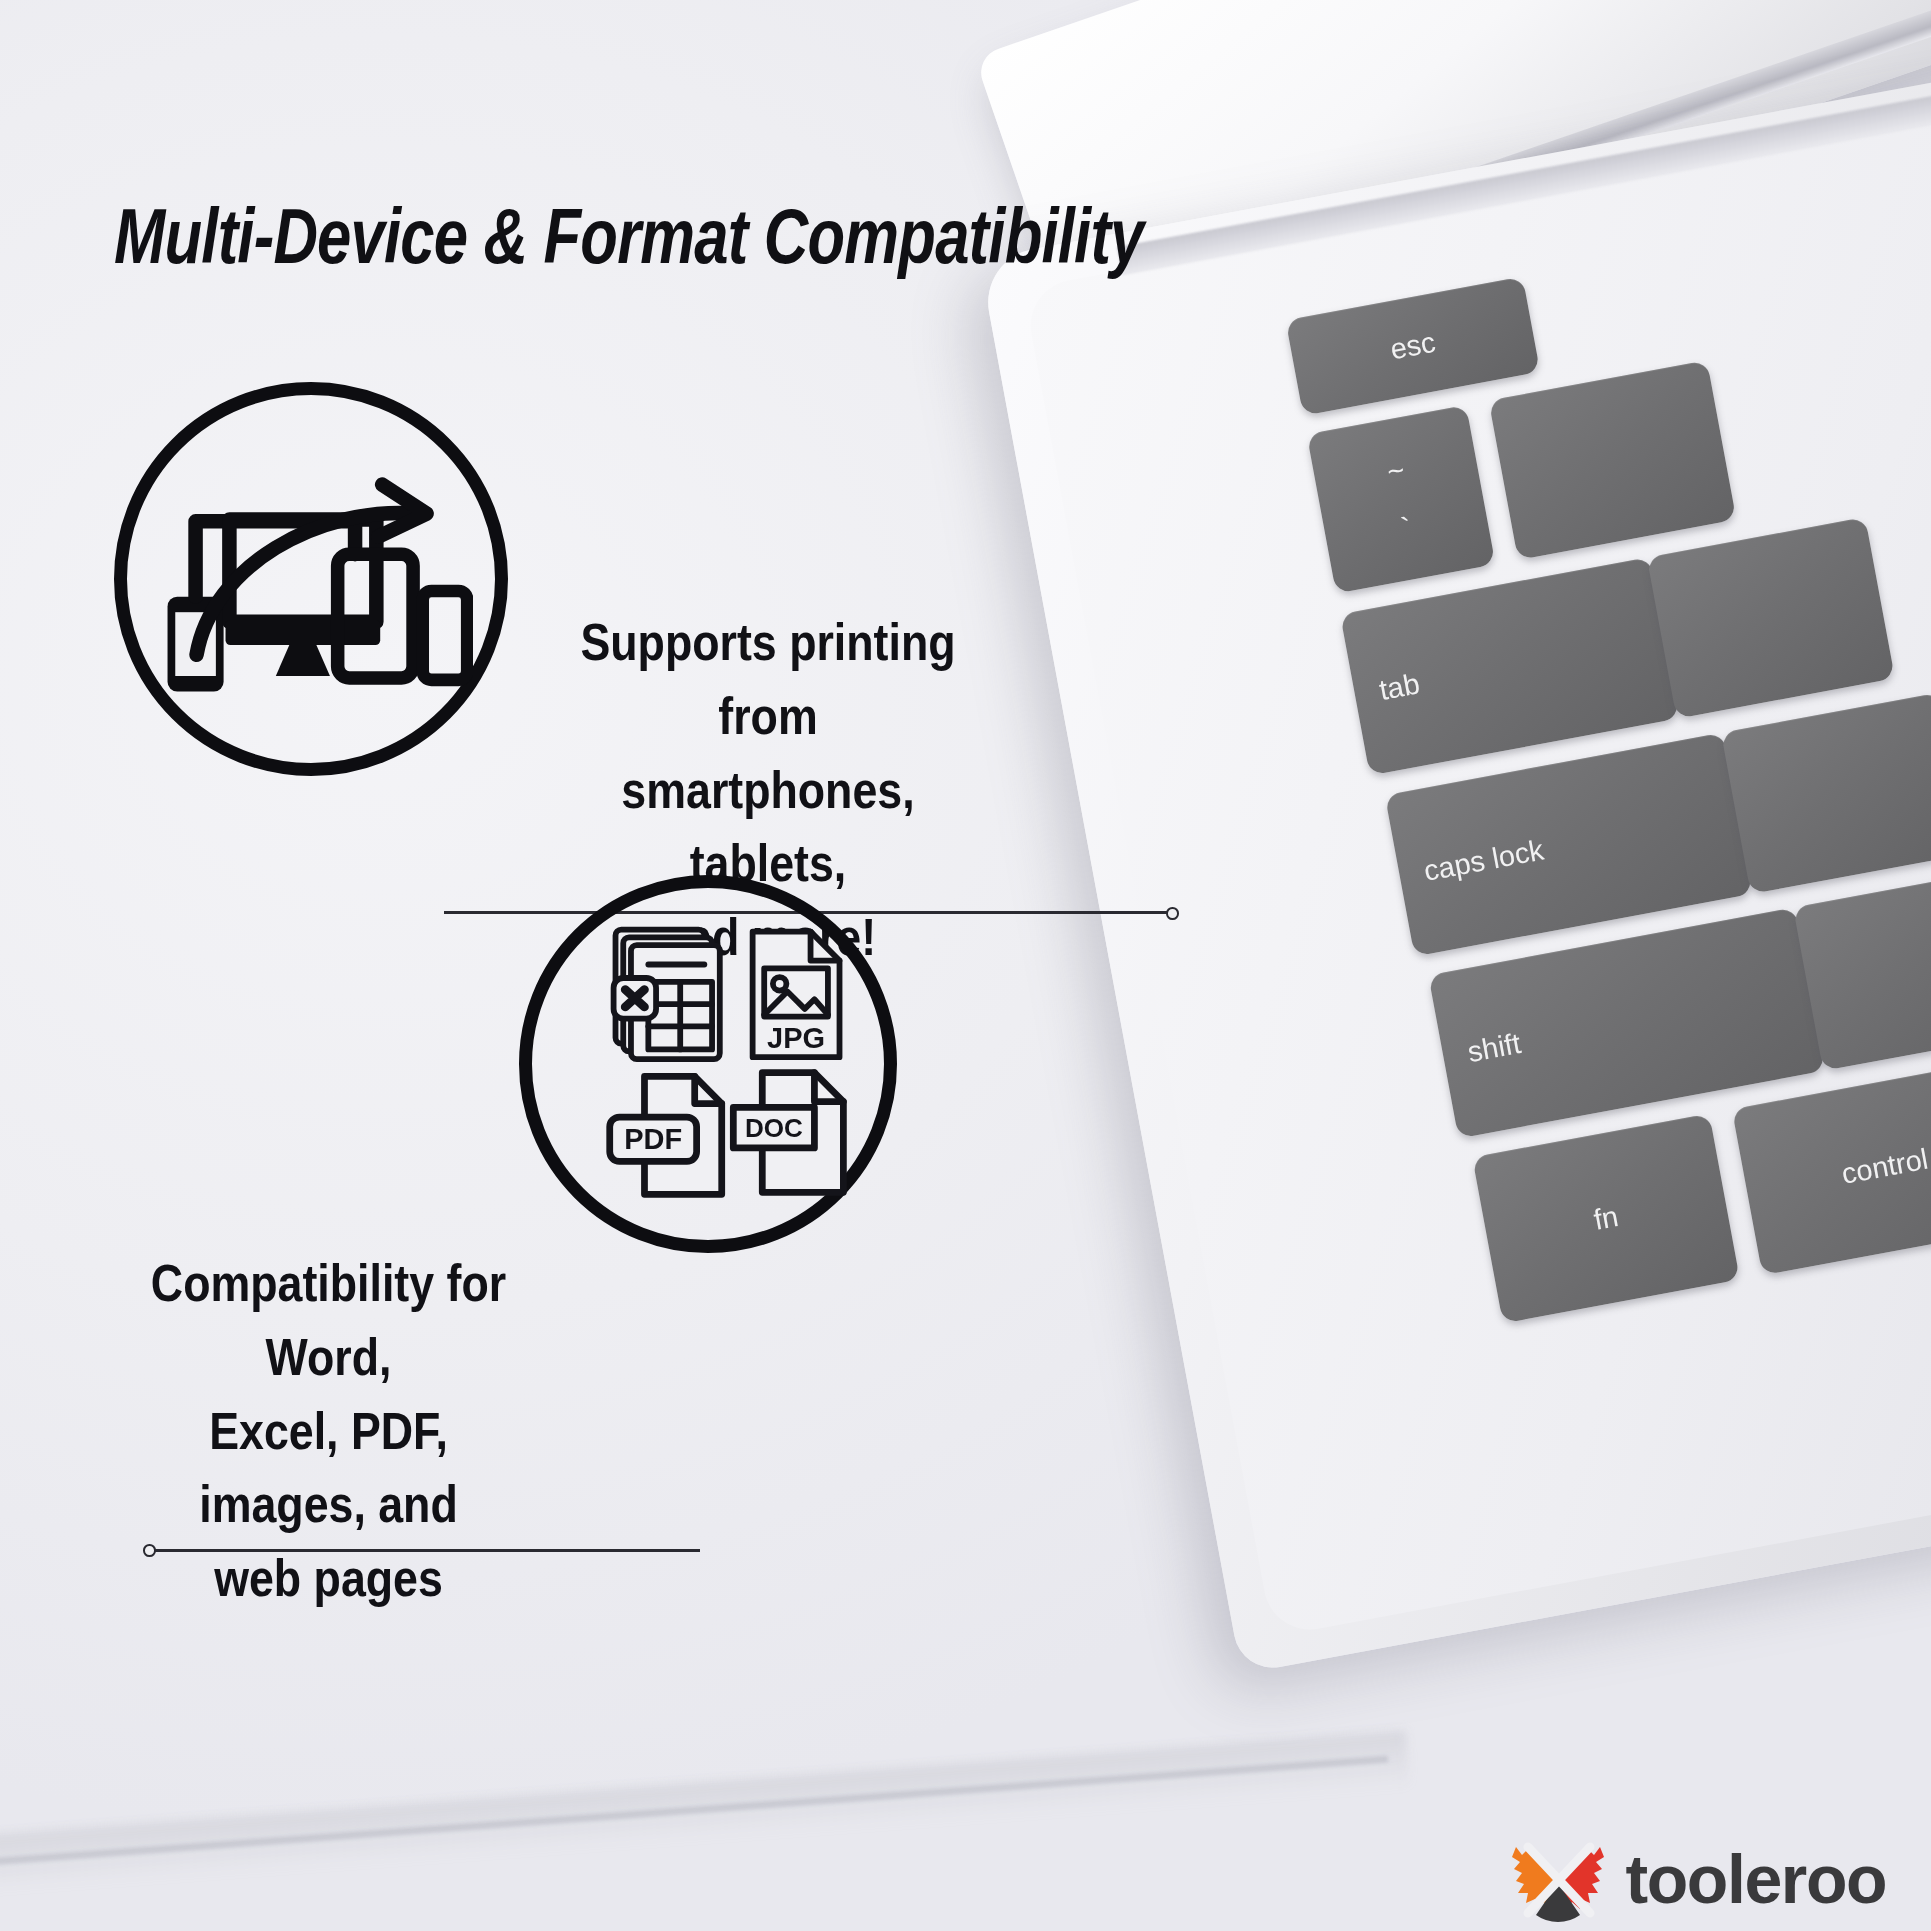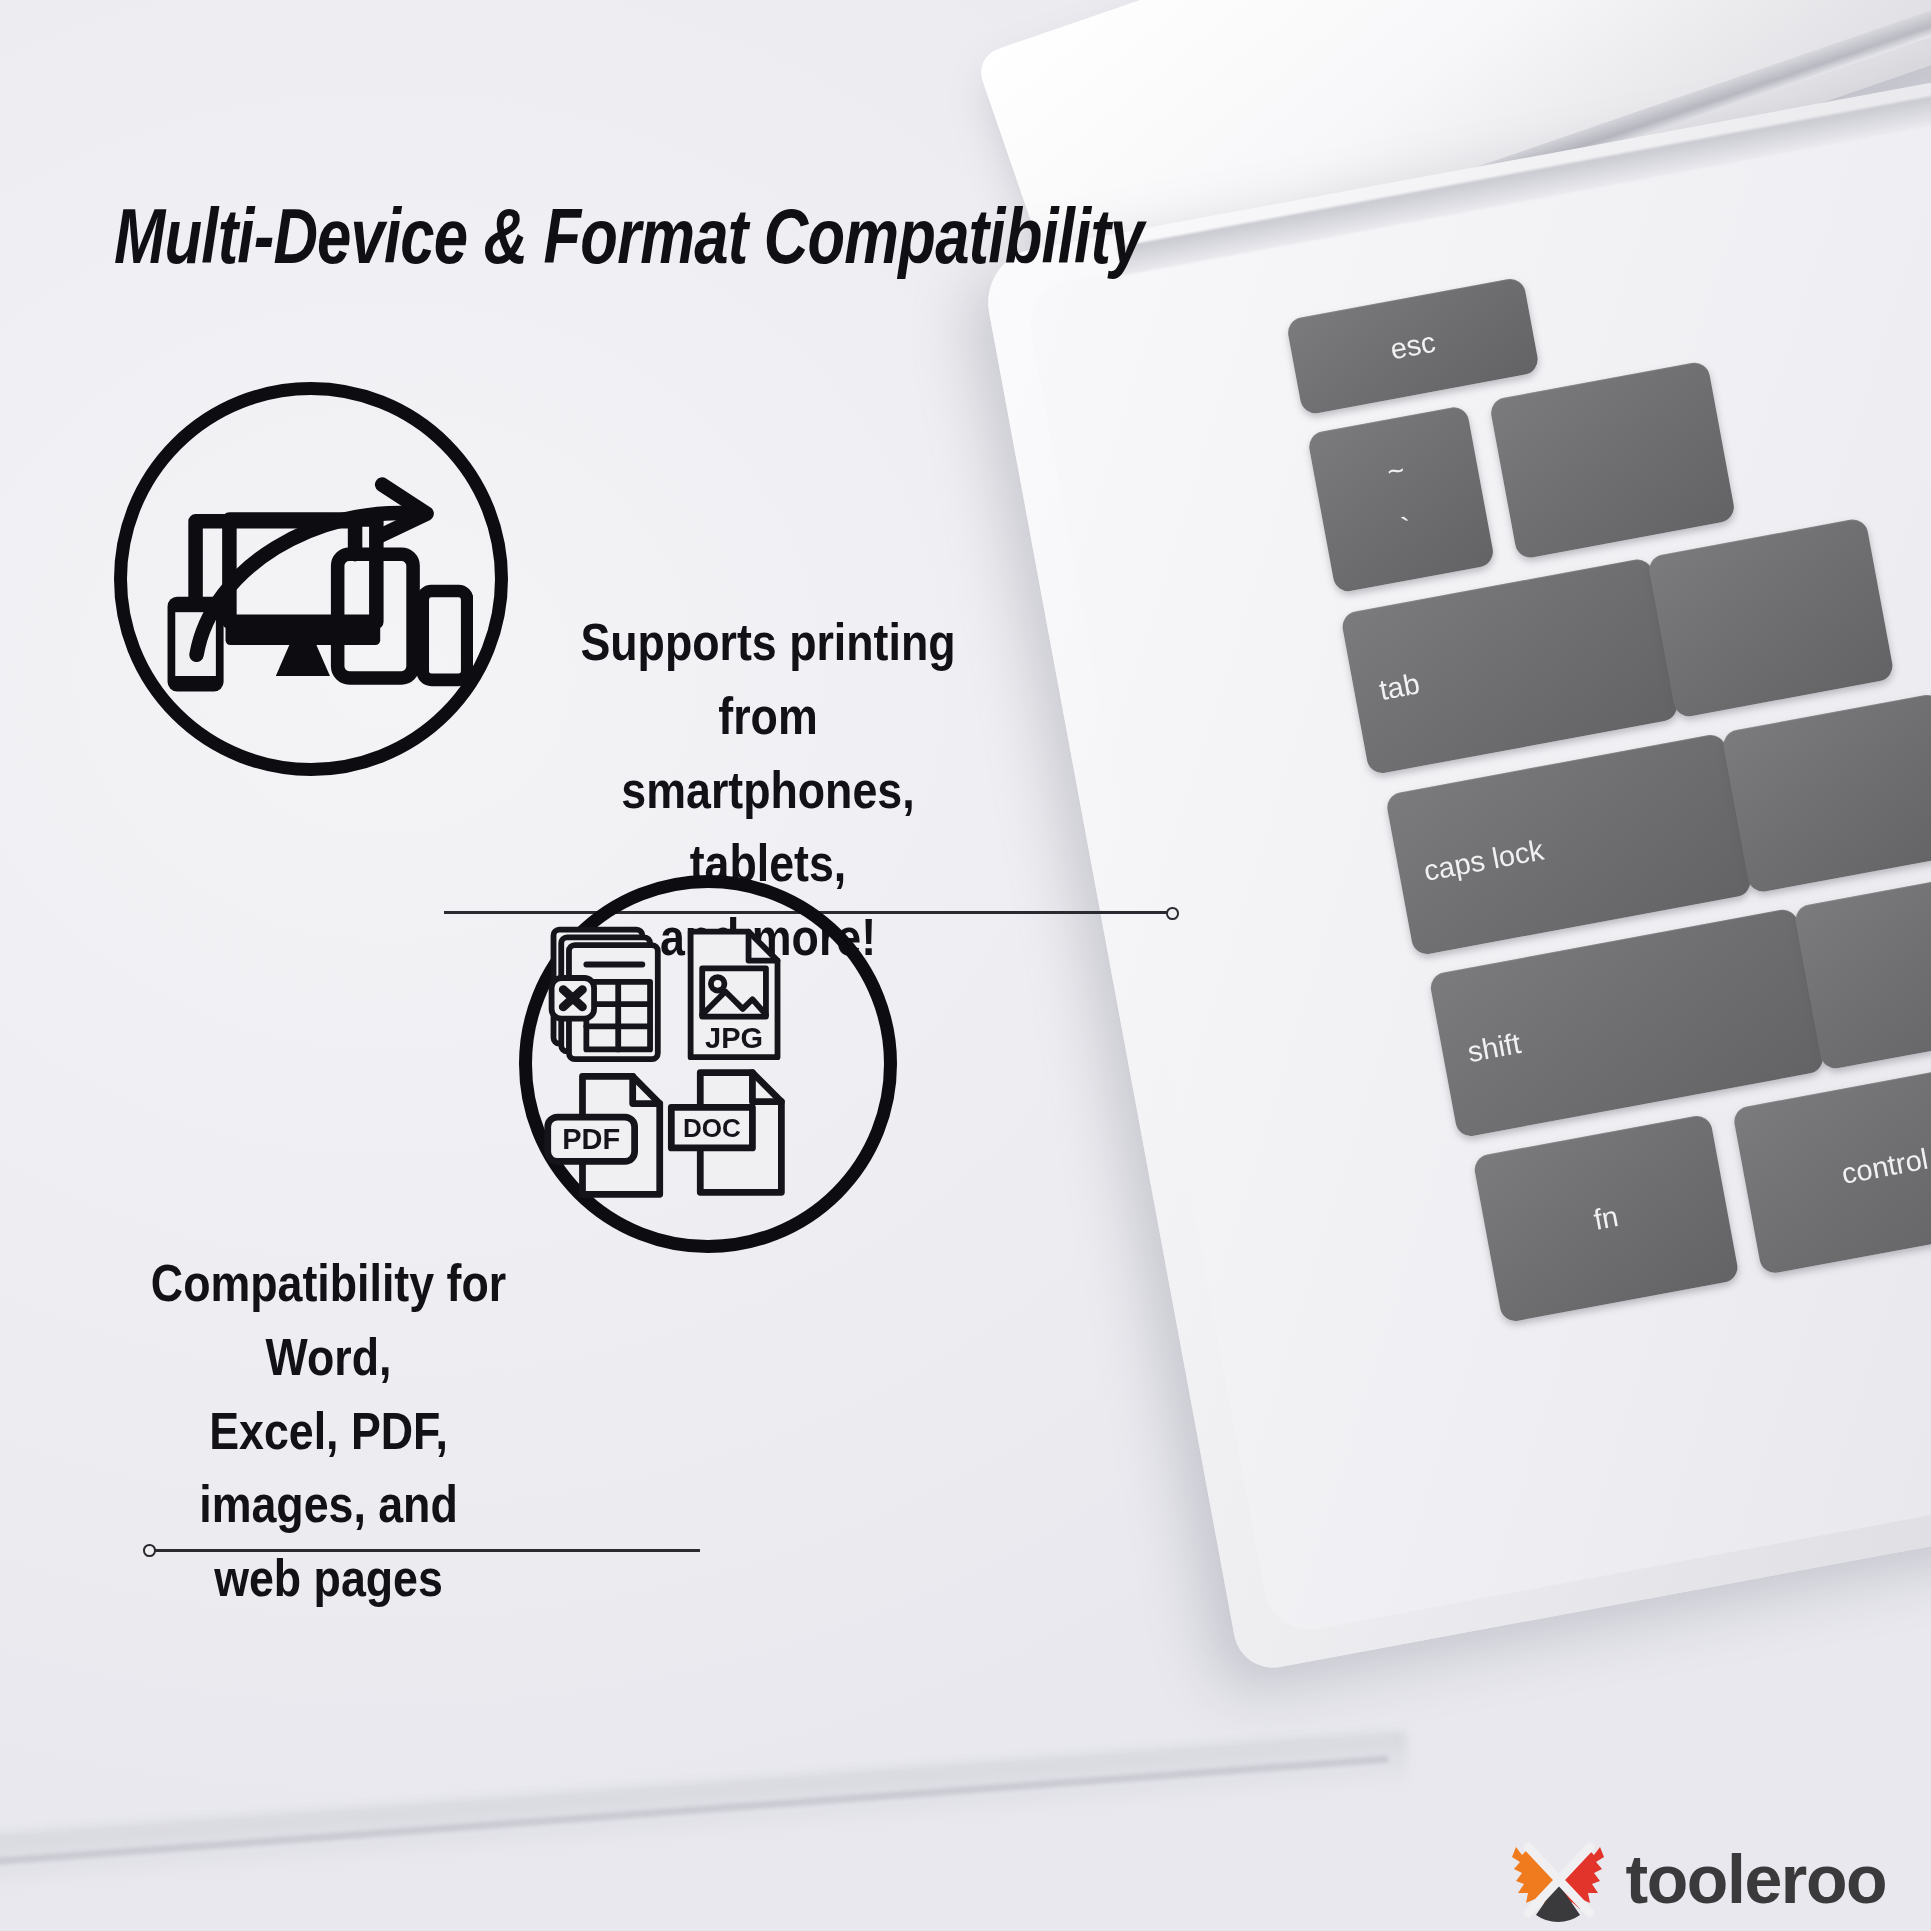--- a/index.html
+++ b/index.html
@@ -137,21 +137,21 @@
   #circle-devices { left: 114px; top: 382px; width: 394px; height: 394px; }
   #circle-formats { left: 519px; top: 875px; width: 378px; height: 378px; }
 
   .icon-devices {
     position: absolute;
     left: 154px; top: 473px;
     width: 319px; height: 232px;
   }
   .icon-formats {
     position: absolute;
-    left: 540px; top: 922px;
+    left: 602px; top: 922px;
     width: 280px; height: 280px;
   }
 
   
   .copy {
     position: absolute;
     font-family: "Liberation Sans Narrow", "Liberation Sans", sans-serif;
     font-weight: 700;
     font-size: 52px;
     line-height: 1.42;

